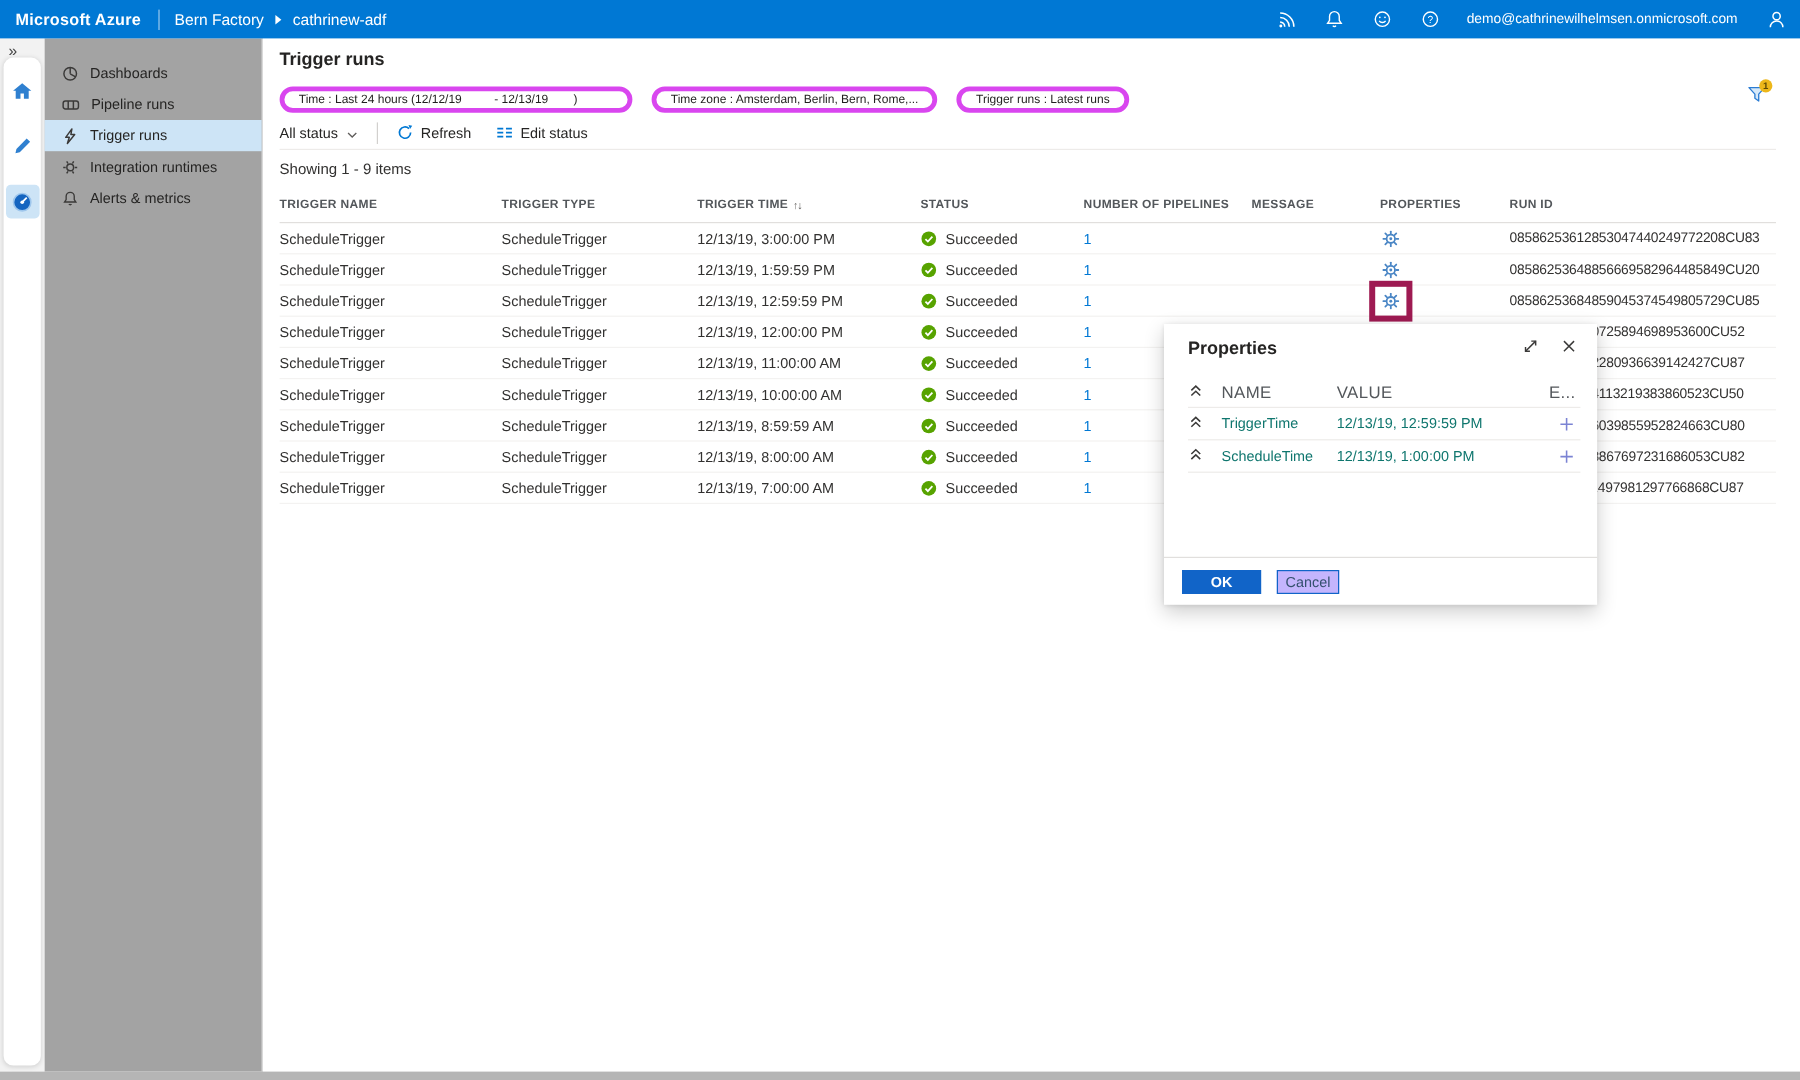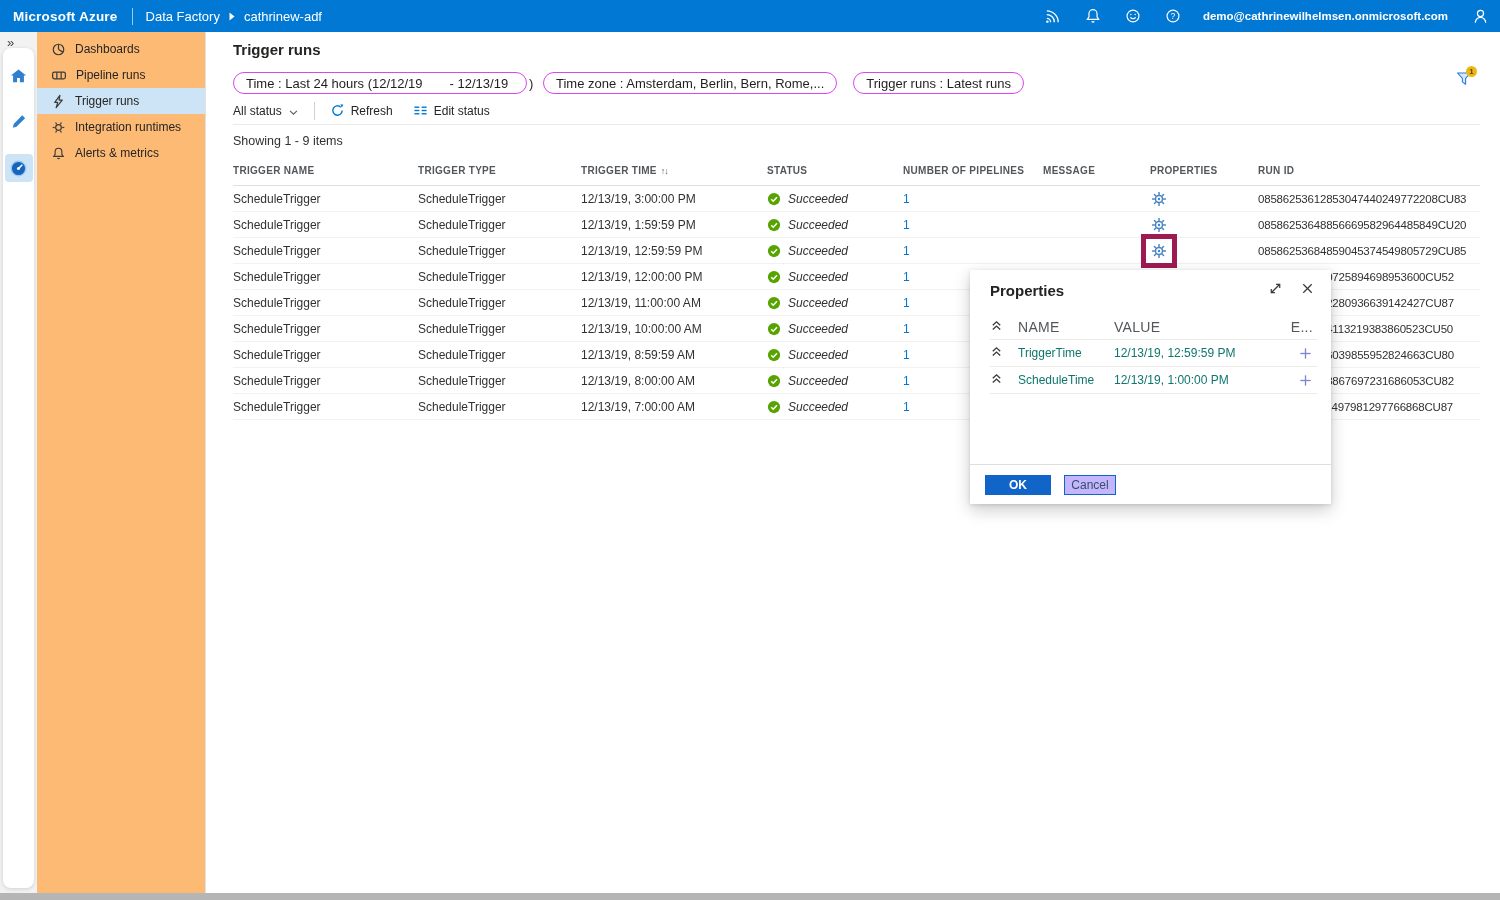--- a/index.html
+++ b/index.html
@@ -8,45 +8,45 @@
   .stage { position:relative; width:1500px; height:900px; overflow:hidden; background:#fff; }
 
   
   .topbar { position:absolute; left:0; top:0; width:1500px; height:32px; background:var(--topbar,#0078d4);
             display:flex; align-items:center; color:#fff; z-index:100; }
   .brand { font-size:13.5px; font-weight:700; margin-left:13px; letter-spacing:.2px; }
   .tb-divider { width:1px; height:17px; background:rgba(255,255,255,.6); margin:0 13px 0 14px; }
   .crumb { font-size:13px; display:flex; align-items:center; gap:9px; }
   .tb-right { margin-left:auto; display:flex; align-items:center; gap:0; }
   .tb-iconbtn { width:40px; height:32px; display:flex; align-items:center; justify-content:center; cursor:pointer; }
-  .tb-email { font-size:11.5px; font-weight:700; margin:0 12px 0 10px; }
+  .tb-email { font-size:11.5px; font-weight:400; margin:0 12px 0 10px; }
 
   
   .rail { position:absolute; left:0; top:32px; width:37px; bottom:7px; background:#f2f2f2; z-index:40; }
   .rail-collapse { position:absolute; left:7px; top:3px; font-size:13px; color:#444; cursor:pointer; }
   .rail-card { position:absolute; left:3px; top:16px; width:31px; bottom:5px; background:#fff; border-radius:8px;
                box-shadow:0 1px 4px rgba(0,0,0,.14); display:flex; flex-direction:column; align-items:center; padding-top:14px; gap:18px; }
   .rail-item { width:28px; height:28px; display:flex; align-items:center; justify-content:center; border-radius:4px; cursor:pointer; }
   .rail-item.selected { background:var(--selected-bg,#cde4f6); }
 
   
-  .sidebar { position:absolute; left:37px; top:32px; width:169px; bottom:7px; background:#fdba74;
-             border-right:1px solid #e1e1e1; z-index:30; padding-top:4px; }
+  .sidebar { position:absolute; left:37px; top:32px; width:182px; bottom:7px; background:#a3a3a3;
+             border-right:1px solid #e1e1e1; z-index:30; padding-top:16px; }
   .side-item { height:26px; display:flex; align-items:center; gap:9px; padding-left:14px; font-size:12px;
                color:#252423; cursor:pointer; white-space:nowrap; }
   .side-item.selected { background:var(--selected-bg,#cde4f6); }
 
   
   .content { position:absolute; left:206px; top:32px; right:0; bottom:7px; background:#fff; z-index:10; }
   .content-pad { padding:9px 20px 0 27px; position:relative; }
   .page-title { font-size:15px; font-weight:700; color:#252423; }
 
   .pills { display:flex; align-items:center; gap:16px; margin-top:13px; height:24px; }
-  .pill { height:22px; border:1px solid #d946ef; border-radius:12px; display:inline-flex; align-items:center;
-          padding:0 12px; font-size:13px; color:#201f1e; cursor:pointer; white-space:nowrap; }
+  .pill { height:22px; border:4px solid #d946ef; border-radius:12px; display:inline-flex; align-items:center;
+          padding:0 12px; font-size:10px; color:#201f1e; cursor:pointer; white-space:nowrap; }
   .pill-time { width:294px; }
   .pill-time .p2 { margin-left:27px; }
   .pill-time .p3 { margin-left:21px; }
   .filter-funnel { position:absolute; right:28px; top:40px; cursor:pointer; }
   .funnel-badge { position:absolute; right:-5px; top:-6px; width:11px; height:11px; border-radius:50%;
                   background:var(--badge,#edb71a); color:#5e4a05; font-size:8px; font-weight:700;
                   display:flex; align-items:center; justify-content:center; }
 
   .toolbar { display:flex; align-items:center; margin-top:4px; height:26px; font-size:12px; color:#252423;
              border-bottom:1px solid #edebe9; padding-bottom:2px; }
@@ -56,21 +56,21 @@
 
   .summary { margin-top:9px; font-size:12.5px; color:#323130; }
 
   
   .table { margin-top:8px; }
   .trow { display:grid; grid-template-columns:185px 163px 186px 136px 140px 107px 108px 1fr;
           align-items:center; height:26px; border-bottom:1px solid #f3f2f1; font-size:12px; color:#323130; }
   .thead { height:30px; border-bottom:1px solid #e1dfdd; }
   .thead .hcell { font-size:10px; font-weight:700; color:#53575b; letter-spacing:.3px; display:flex; align-items:center; gap:4px; }
   .sort-glyph { font-size:9px; color:#605e5c; letter-spacing:-1px; }
-  .status-cell { display:flex; align-items:center; gap:7px;font-style:italic; }
+  .status-cell { display:flex; align-items:center; gap:7px; }
   .link { color:var(--accent,#0078d4); text-decoration:none; cursor:pointer; }
   .gear-btn { background:none; border:none; cursor:pointer; padding:0 0 0 2px; display:flex; align-items:center; }
   .runid { font-size:11.5px; letter-spacing:-.2px; white-space:nowrap; overflow:hidden; }
   .cell { white-space:nowrap; overflow:hidden; }
 
   
   .gear-highlight { position:absolute; left:1141px; top:234px; width:36px; height:34px;
                     border:5px solid var(--highlight,#9e1a52); z-index:20; pointer-events:none; }
 
   
@@ -95,21 +95,21 @@
 </style>
 </head>
 <body>
 
 <div class="stage">
 
   <div class="topbar">
     <span class="brand">Microsoft Azure</span>
     <span class="tb-divider"></span>
     <span class="crumb">
-      <span>Data Factory</span>
+      <span>Bern Factory</span>
       <svg width="6" height="9" viewBox="0 0 6 9">
           <polygon points="0.5,0.5 5.5,4.5 0.5,8.5" fill="#fff"></polygon>
         </svg>
       <span>cathrinew-adf</span>
     </span>
     <span class="tb-right">
       <span class="tb-iconbtn">
         <svg width="19" height="19" viewBox="0 0 20 20" fill="none" stroke="#fff" stroke-width="1.4">
           <path d="M4 12 a4 4 0 0 1 4 4"></path>
             <path d="M4 8 a8 8 0 0 1 8 8"></path>

